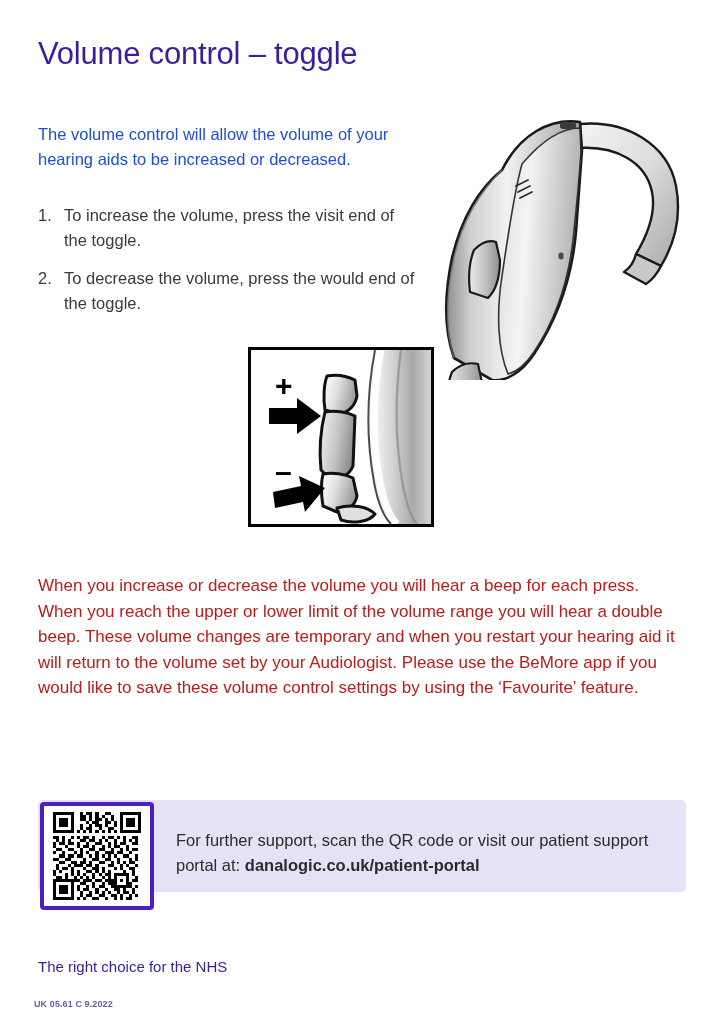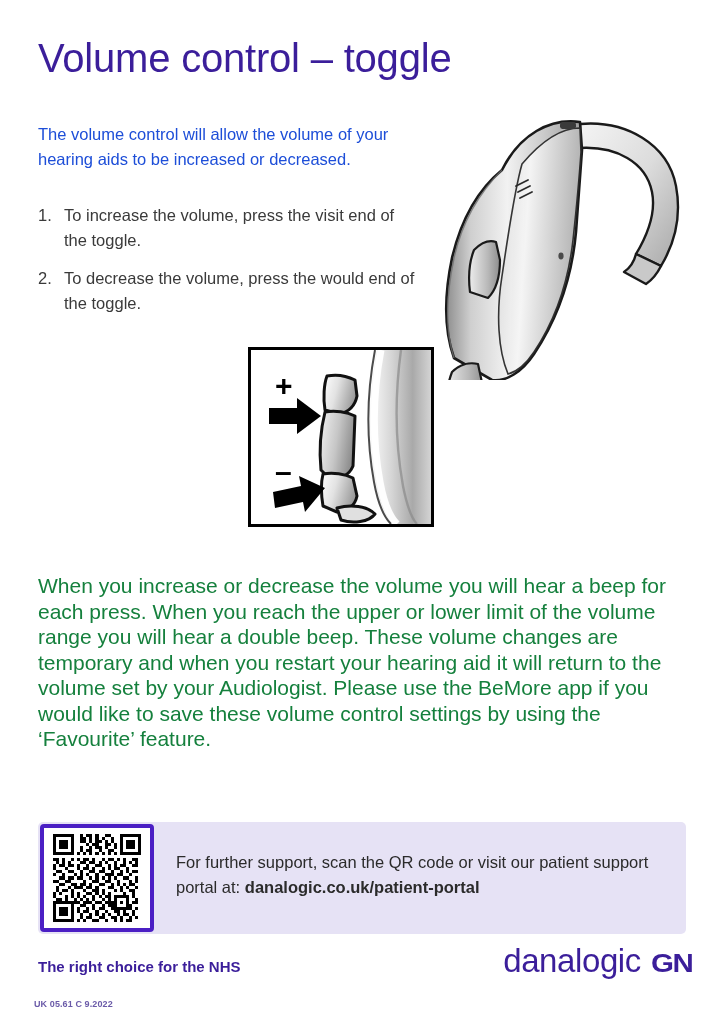--- a/index.html
+++ b/index.html
@@ -20,21 +20,21 @@
     position: absolute;
     inset: 0;
     background: #ffffff;
   }
 
   
   .title {
     position: absolute;
     left: 38px;
     top: 36px;
-    font-size: 40px;
+    font-size: 31px;
     font-weight: 400;
     letter-spacing: -0.2px;
     color: #3b1e9a;
     white-space: nowrap;
   }
 
   
   .intro {
     position: absolute;
     left: 38px;
@@ -88,35 +88,34 @@
     overflow: hidden;
   }
   .diagram svg { display: block; width: 100%; height: 100%; }
 
   
   .body-para {
     position: absolute;
     left: 38px;
     top: 573px;
     width: 638px;
-    font-size: 21px;
+    font-size: 17px;
     line-height: 25.5px;
-    color: #15803d;
+    color: #b91c1c;
   }
 
   
   .callout {
     position: absolute;
     left: 38px;
     top: 800px;
     width: 648px;
-    height: 112px;
+    height: 92px;
     background: #e6e2f5;
     border-radius: 5px;
-    margin-top: 22px;
   }
   .qr-box {
     position: absolute;
     left: 2px;
     top: 2px;
     width: 114px;
     height: 108px;
     background: #ffffff;
     border: 4px solid #4b1fc4;
     border-radius: 4px;
@@ -134,21 +133,21 @@
     color: #2b2b2b;
   }
   .callout-text b { font-weight: 700; }
 
   
   .strapline {
     position: absolute;
     left: 38px;
     top: 958px;
     font-size: 15px;
-    font-weight: 700;
+    font-weight: 400;
     color: #3b1e9a;
     white-space: nowrap;
   }
   .doccode {
     position: absolute;
     left: 34px;
     top: 999px;
     font-size: 9px;
     font-weight: 700;
     letter-spacing: 0.1px;
@@ -532,18 +531,14 @@
       </svg>
     </div>
     <div class="callout-text">
       <span>For further support, scan the QR code or visit our patient support portal at:</span>
       <b>danalogic.co.uk/patient-portal</b>
     </div>
   </div>
 
   <div class="strapline">The right choice for the NHS</div>
   <div class="doccode">UK 05.61 C 9.2022</div>
-  <div class="logo">
-    <span class="logo-word">danalogic</span>
-    <span class="logo-gn">GN</span>
-  </div>
 
 </div>
 
 </body></html>

